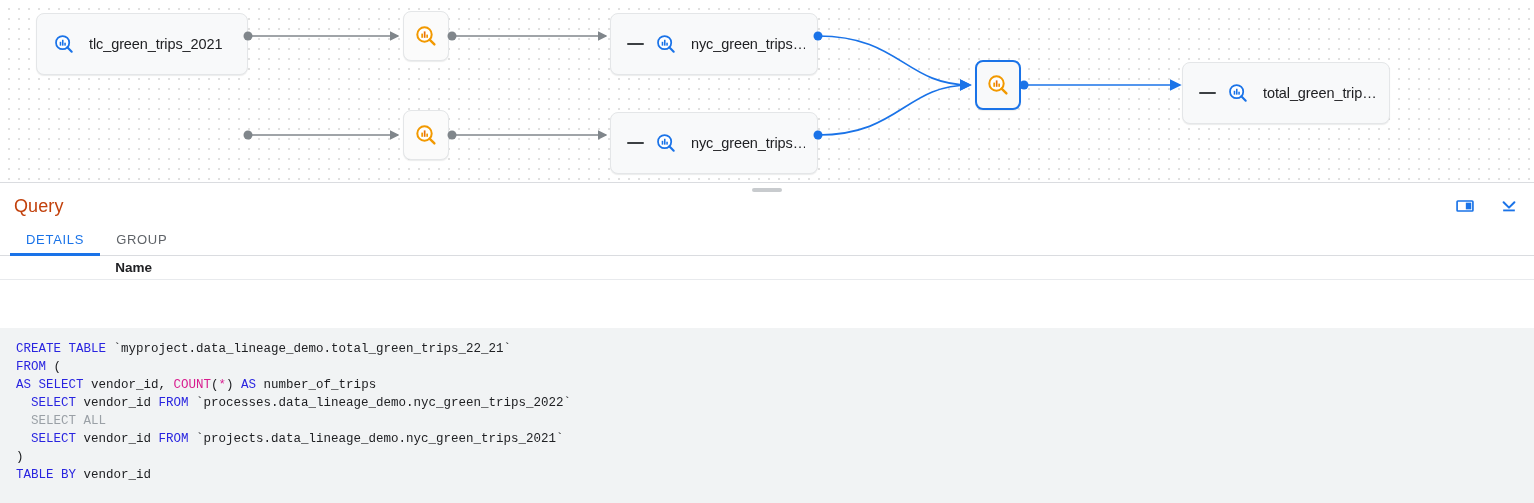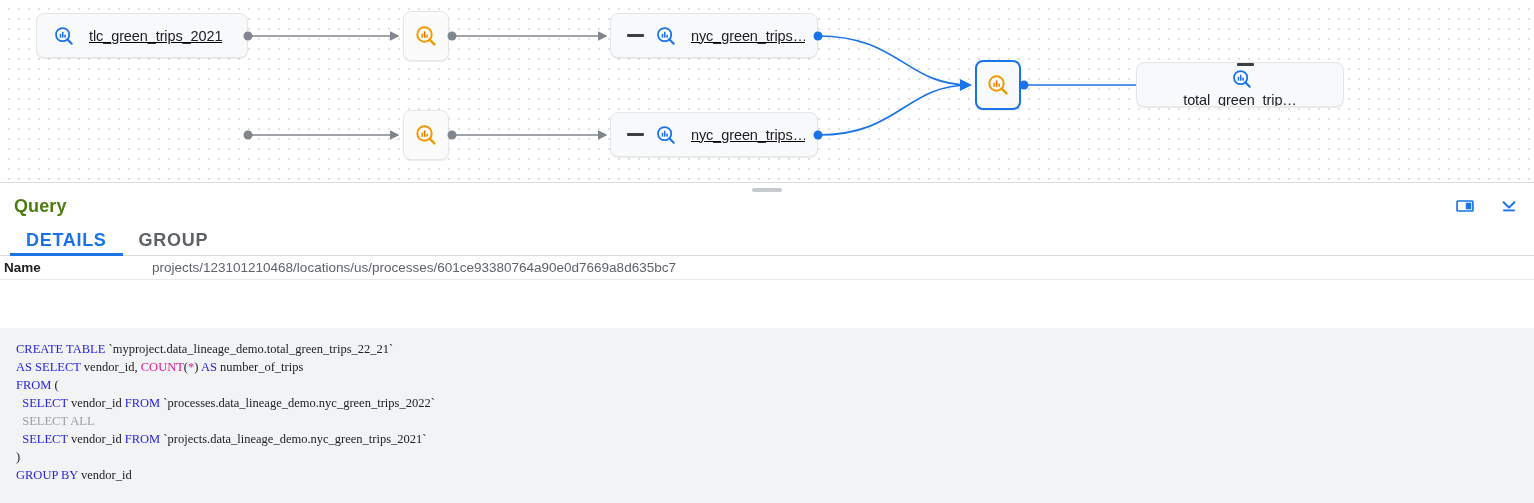--- a/index.html
+++ b/index.html
@@ -32,21 +32,21 @@
     border-radius: 8px;
     box-sizing: border-box;
     display: flex;
     align-items: center;
     box-shadow: 0 1px 1px rgba(60,64,67,0.10);
   }
   .node.selected {
     border: 2px solid #1a73e8;
     background: #f8f9fa;
   }
-  .node-table { height: 45px; text-decoration: underline; }
+  .node-table { height: 62px; }
   .node-proc  { width: 46px; height: 50px; justify-content: center; background:#fbfbfb;}
 
   .node-minus {
     width: 28px; margin-left: 10px;
     display: flex; align-items: center; justify-content: center;
     flex: 0 0 auto;
   }
   .minus-bar { width: 17px; height: 2.5px; background: #3c4043; border-radius: 1px; }
 
   .node-icon { width: 26px; height: 26px; flex: 0 0 auto; display:flex; align-items:center; justify-content:center;}
@@ -91,53 +91,53 @@
   }
 
   .panel-header {
     position: relative;
     height: 46px;
     display: flex; align-items: center;
     padding: 0 14px 0 14px;
     box-sizing: border-box;
   }
   .panel-title {
-    font-size: 18px; color: #4d7c0f; font-weight: 700;
+    font-size: 18px; color: #c2410c; font-weight: 400;
     letter-spacing: 0.1px;
   }
   .header-actions {
     margin-left: auto;
     display: flex; align-items: center; gap: 22px;
   }
   .hdr-icon { width: 22px; height: 22px; display:flex; align-items:center; justify-content:center; cursor: pointer; }
 
   .tabs {
     position: relative;
     height: 27px;
     border-bottom: 1px solid #dadce0;
     display: flex; align-items: flex-start;
     padding-left: 10px;
     box-sizing: border-box;
   }
   .tab {
     position: relative;
-    font-size: 18px; font-weight: 700; letter-spacing: 0.7px;
+    font-size: 13px; font-weight: 400; letter-spacing: 0.7px;
     color: #5f6368;
     padding: 0 16px;
     height: 26px; line-height: 22px;
     cursor: pointer;
     box-sizing: border-box;
   }
   .tab.active { color: #1a73e8; }
   .tab.active::after {
     content: ""; position: absolute; left: 0; right: 0; bottom: -1px;
     height: 3px; background: #1a73e8;
   }
 
-  .kv-table { width: 100%; }
+  .kv-table { width: 100%; text-align: right; }
   .kv-row {
     display: flex; align-items: center;
     height: 24px;
     border-bottom: 1px solid #e8eaed;
     box-sizing: border-box;
   }
   .kv-key {
     width: 152px;
     padding-left: 4px;
     box-sizing: border-box;
@@ -148,21 +148,21 @@
   }
 
   .code-block {
     position: absolute; left: 0; right: 0; top: 145px; bottom: 0;
     background: #f1f3f4;
     padding: 12px 0 0 0;
     box-sizing: border-box;
     overflow: hidden;
   }
   .code-line {
-    font-family: Liberation Serif, serif;
+    font-family: Liberation Mono, monospace;
     font-size: 12.5px;
     line-height: 18px;
     color: #202124;
     white-space: pre;
     padding-left: 16px;
   }
   .kw    { color: #2924e0; }
   .fn    { color: #d81b8e; }
   .punct { color: #d81b8e; }
   .cmt   { color: #9aa0a6; }
@@ -277,21 +277,21 @@
           <circle cx="10.5" cy="10.5" r="7.2" fill="#fff" stroke="#f29900" stroke-width="2"></circle>
           <rect x="7.3" y="9.6" width="1.7" height="4.2" fill="#f29900"></rect>
           <rect x="9.8" y="7.4" width="1.7" height="6.4" fill="#e8710a"></rect>
           <rect x="12.3" y="10.6" width="1.7" height="3.2" fill="#f29900"></rect>
           <line x1="15.6" y1="15.6" x2="20.4" y2="20.4" stroke="#f29900" stroke-width="2.4" stroke-linecap="round"></line>
         </svg>
       </span>
     </div>
     <span class="port blue" style="left:1024px; top:85px;"></span>
 
-    <div class="node node-table" style="left:1136px; top:62px; width:208px;flex-direction:column;">
+    <div class="node node-table" style="left:1182px; top:62px; width:208px;">
       <span class="node-minus">
         <span class="minus-bar"></span>
       </span>
       <span class="node-icon after-minus">
         <svg width="22" height="22" viewBox="0 0 24 24">
           <circle cx="10.5" cy="10.5" r="7.2" fill="#fff" stroke="#1a73e8" stroke-width="1.9"></circle>
           <rect x="7.3" y="9.6" width="1.7" height="4.2" fill="#1a73e8"></rect>
           <rect x="9.8" y="7.4" width="1.7" height="6.4" fill="#1a73e8"></rect>
           <rect x="12.3" y="10.6" width="1.7" height="3.2" fill="#1a73e8"></rect>
           <line x1="15.6" y1="15.6" x2="20.4" y2="20.4" stroke="#1a73e8" stroke-width="2.3" stroke-linecap="round"></line>
@@ -326,31 +326,30 @@
     </div>
 
     <div class="tabs">
       <div class="tab active">DETAILS</div>
       <div class="tab">GROUP</div>
     </div>
 
     <div class="kv-table">
       <div class="kv-row">
         <div class="kv-key">Name</div>
-        <div class="kv-val">projects/123101210468/locations/us/processes/601ce93380764a90e0d7669a8d635bc7</div>
       </div>
     </div>
 
     <div class="code-block">
       <div id="code-lines">
           <div class="code-line"><span class="kw">CREATE TABLE </span><span>`myproject.data_lineage_demo.total_green_trips_22_21`</span></div>
+          <div class="code-line"><span class="kw">FROM</span><span> (</span></div>
           <div class="code-line"><span class="kw">AS SELECT </span><span>vendor_id, </span><span class="fn">COUNT</span><span>(</span><span class="punct">*</span><span>) </span><span class="kw">AS </span><span>number_of_trips</span></div>
-          <div class="code-line"><span class="kw">FROM</span><span> (</span></div>
           <div class="code-line"><span class="kw">  SELECT</span><span> vendor_id </span><span class="kw">FROM</span><span> `processes.data_lineage_demo.nyc_green_trips_2022`</span></div>
           <div class="code-line"><span class="cmt">  SELECT ALL</span></div>
           <div class="code-line"><span class="kw">  SELECT</span><span> vendor_id </span><span class="kw">FROM</span><span> `projects.data_lineage_demo.nyc_green_trips_2021`</span></div>
           <div class="code-line"><span>)</span></div>
-          <div class="code-line"><span class="kw">GROUP BY</span><span> vendor_id</span></div>
+          <div class="code-line"><span class="kw">TABLE BY</span><span> vendor_id</span></div>
         </div>
     </div>
 
   </div>
 </div>
 
 </body></html>

